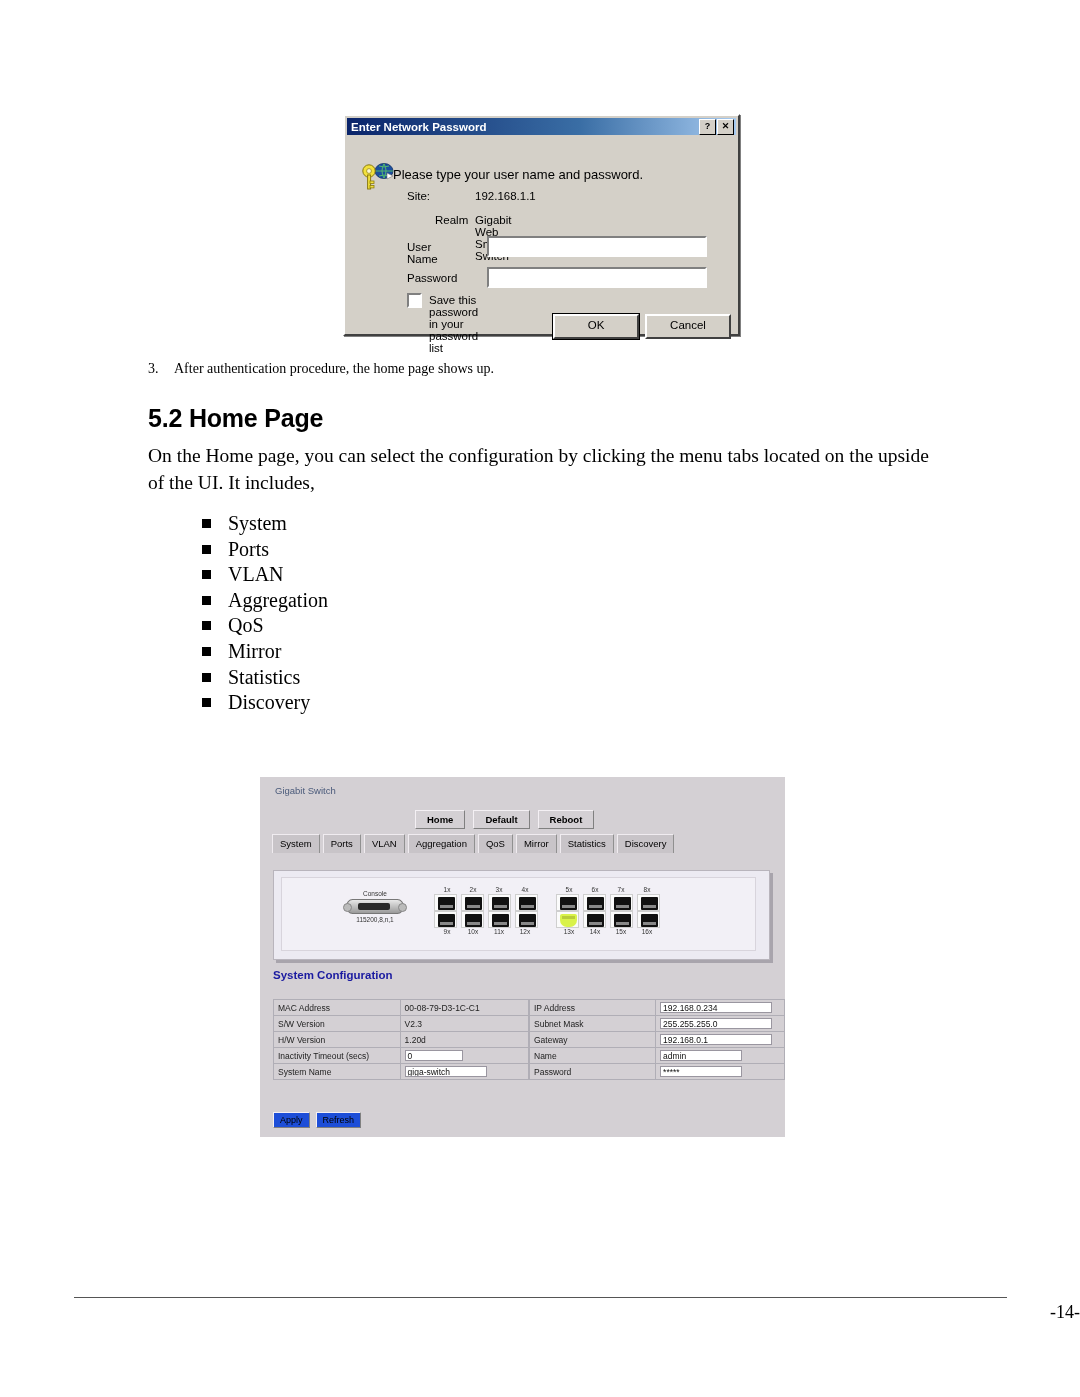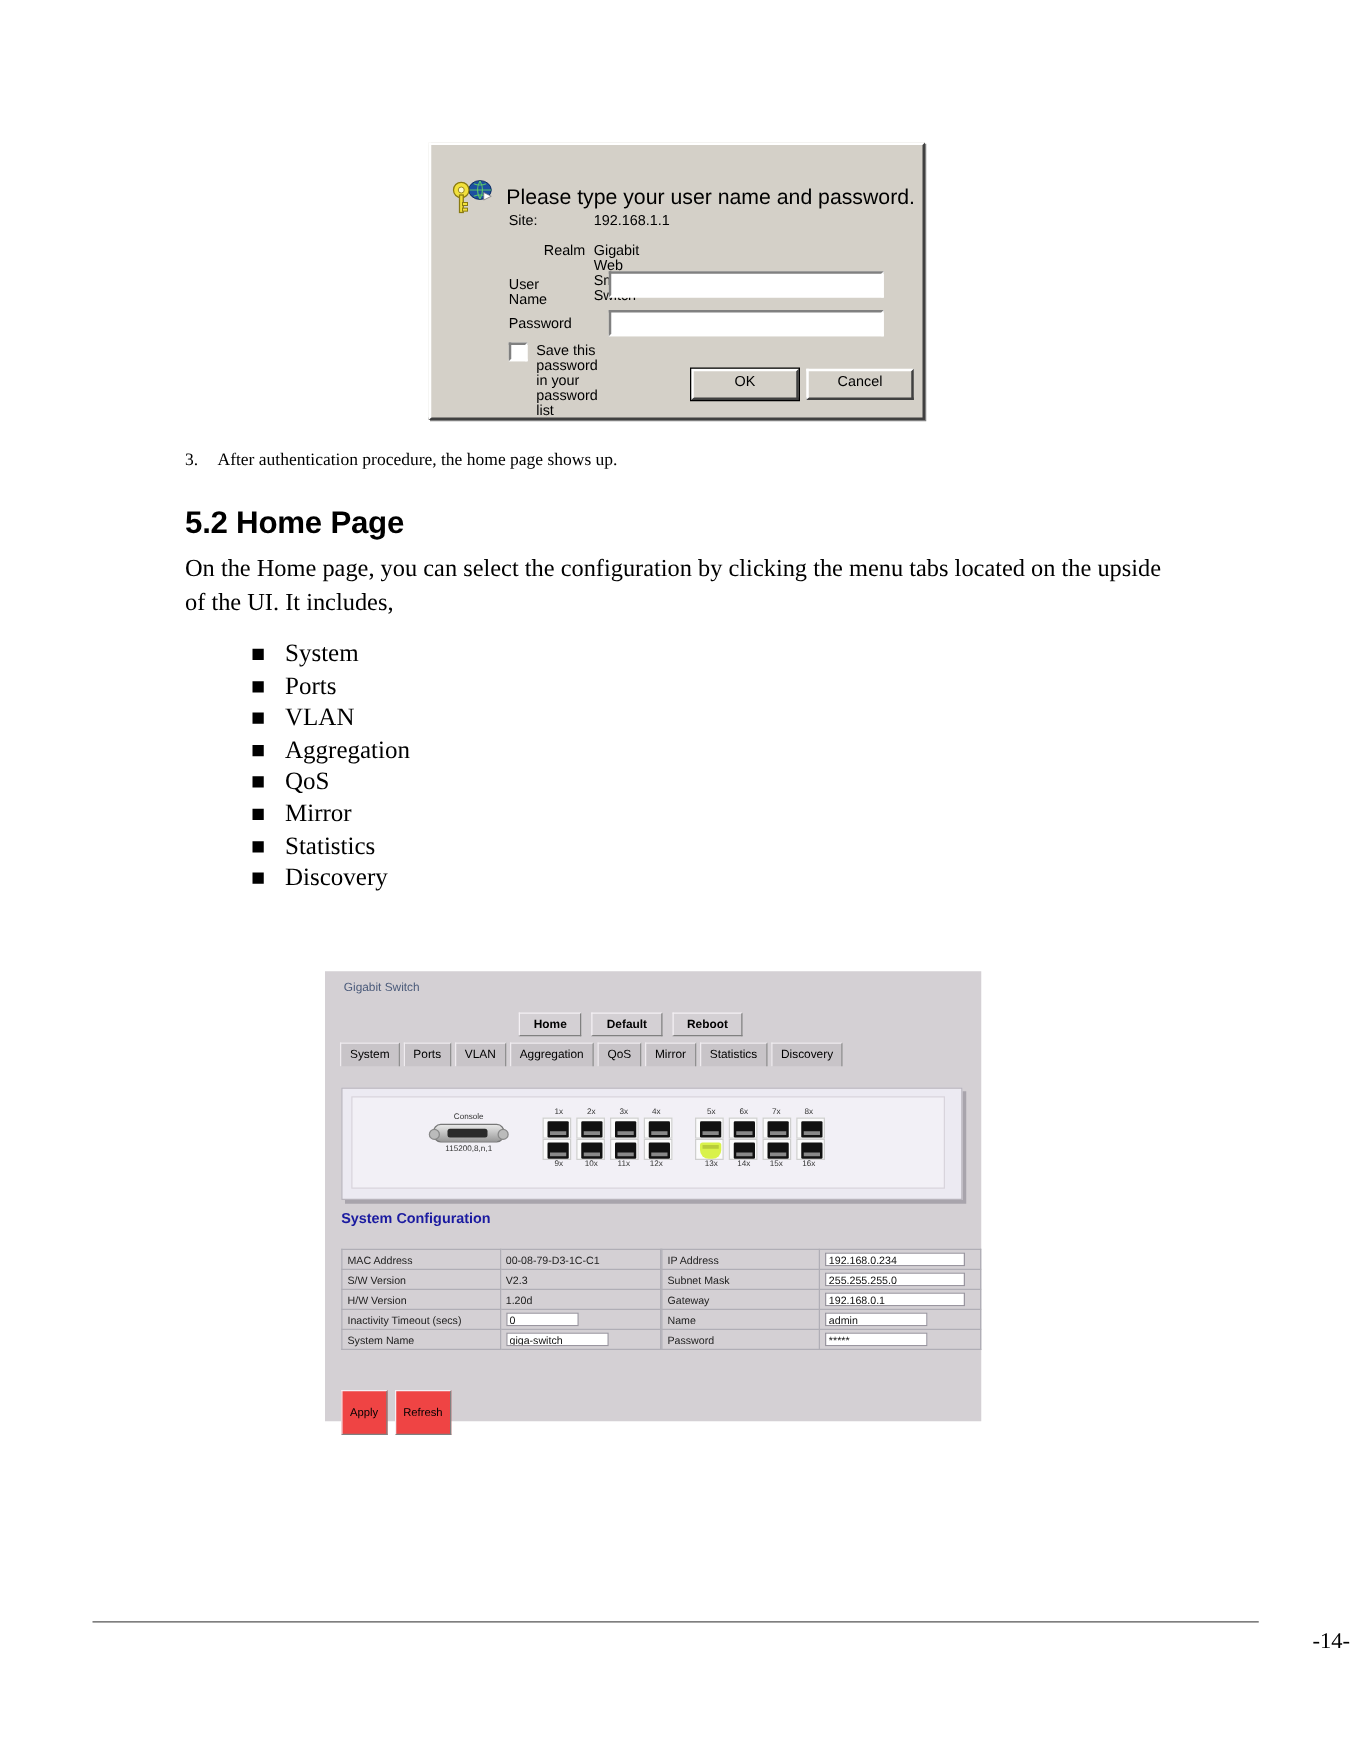--- a/index.html
+++ b/index.html
@@ -137,23 +137,23 @@
   .key-icon {
     position: absolute;
     left: 14px;
     top: 27px;
     width: 36px;
     height: 30px;
   }
 
   .prompt-text {
     position: absolute;
-    left: 60px;
+    left: 48px;
     top: 32px;
-    font-size: 17px;
+    font-size: 13px;
     color: #000;
   }
   .field-row {
     position: absolute;
     font-size: 11.5px;
   }
   .f-label { position: absolute; }
   .f-value { position: absolute; }
 
   .txt-input {
@@ -397,32 +397,37 @@
   .w-mid    { width: 82px; }
   .w-wide   { width: 112px; }
   .su-bottom {
     position: absolute;
     left: 13px;
     top: 335px;
     display: flex;
     gap: 6px;
   }
   .su-sbtn {
-    background: #ef4444;
+    background: #1d4ed8;
     border: 1px solid #808080;
     border-top-color: #f4f0f4;
     border-left-color: #f4f0f4;
     font-size: 9px;
-    padding: 12px 6px;
+    padding: 2px 6px;
   }
 </style>
 </head>
 <body>
 
 <div class="pwd-dialog">
+  <div class="pwd-title">
+    <span class="pwd-title-text">Enter Network Password</span>
+    <span class="title-btn">?</span>
+    <span class="title-btn">✕</span>
+  </div>
   <div class="pwd-body">
 
     <svg class="key-icon" viewBox="0 0 36 30">
       <ellipse cx="25" cy="9" rx="9" ry="7.5" fill="#1b4fa0" stroke="#0a2a60" stroke-width="0.8"></ellipse>
       <path d="M17 9 h17 M25 1.8 q4 7 0 14.4 M25 1.8 q-4 7 0 14.4" stroke="#59c36a" fill="none" stroke-width="0.9"></path>
       <path d="M20 4 q5 2 10 0 M20 14 q5 -2 10 0" stroke="#59c36a" fill="none" stroke-width="0.9"></path>
       <circle cx="10" cy="9" r="6.2" fill="#f2e13c" stroke="#8a7a10" stroke-width="1"></circle>
       <circle cx="10" cy="9" r="2.4" fill="#fdfad0" stroke="#8a7a10" stroke-width="0.7"></circle>
       <rect x="8.6" y="13" width="3" height="14" fill="#f2e13c" stroke="#8a7a10" stroke-width="1"></rect>
       <rect x="11" y="19" width="4" height="2.4" fill="#f2e13c" stroke="#8a7a10" stroke-width="0.8"></rect>

